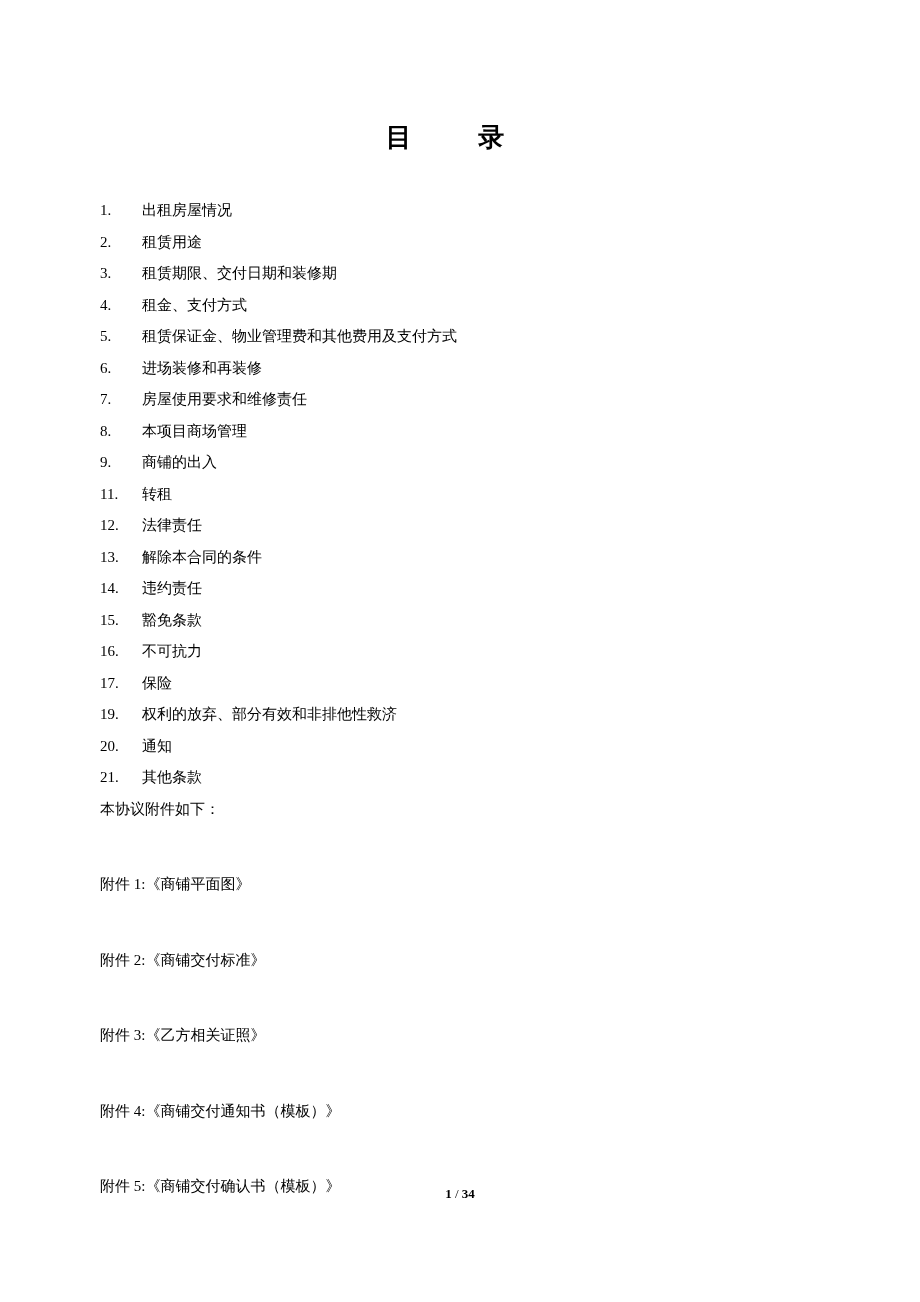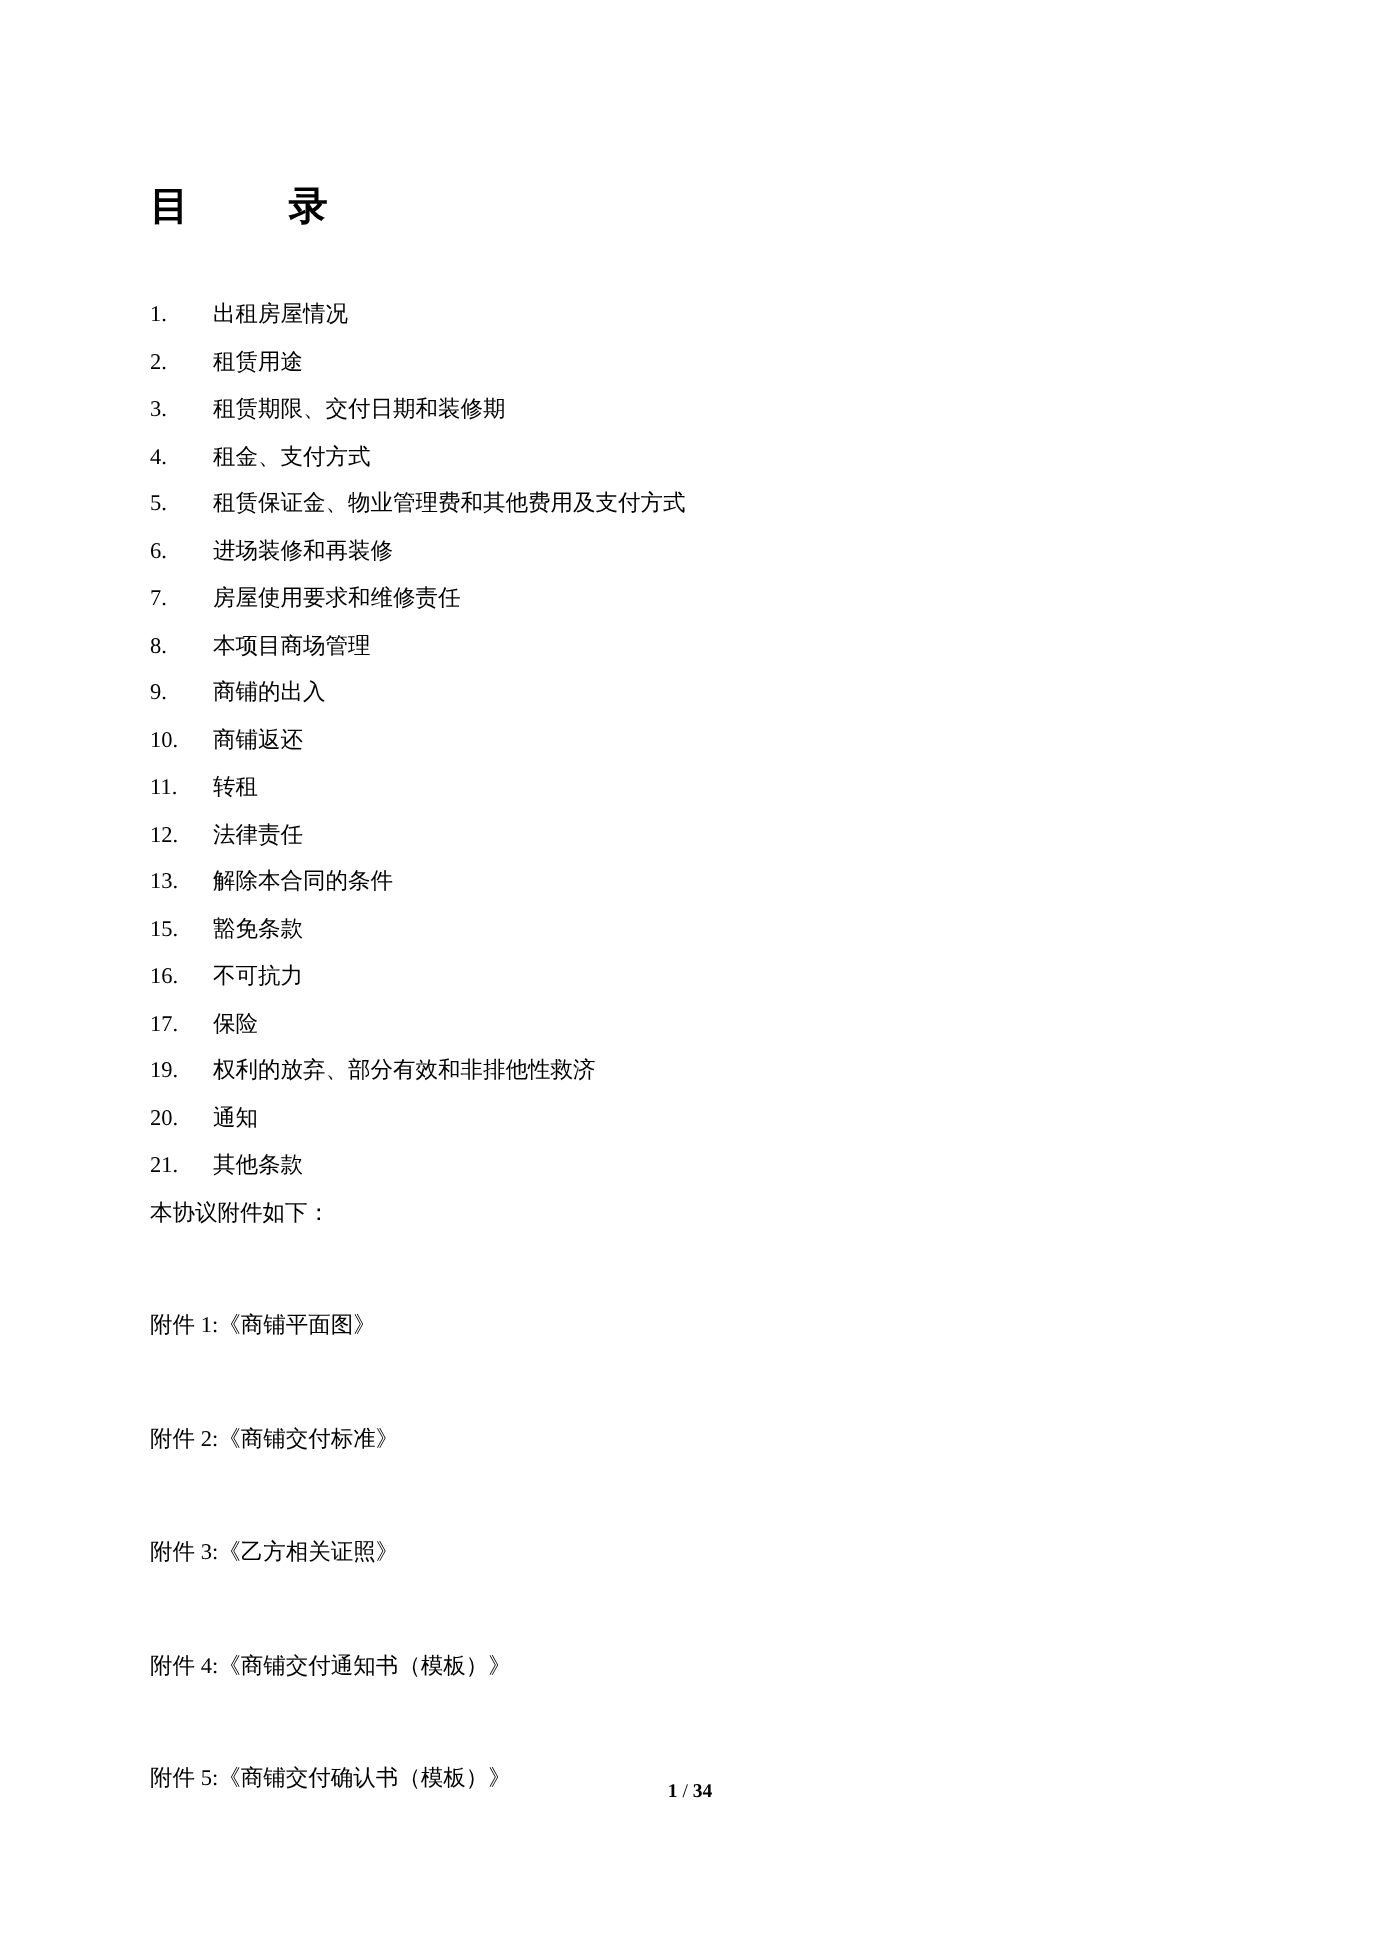--- a/index.html
+++ b/index.html
@@ -12,21 +12,21 @@
       font-family: "SimSun", "宋体", serif;
       width: 920px;
       height: 1302px;
       position: relative;
       color: #000000;
     }
     .page {
       padding: 120px 100px 60px 100px;
     }
     .title {
-      text-align: left;
+      text-align: center;
       font-size: 26px;
       font-weight: bold;
       letter-spacing: 30px;
       margin-bottom: 40px;
     }
     .toc-list {
       list-style: none;
     }
     .toc-item {
       font-size: 15px;
@@ -96,34 +96,34 @@
       </li>
     <li class="toc-item">
         <span class="toc-num">8.</span>
         <span>本项目商场管理</span>
       </li>
     <li class="toc-item">
         <span class="toc-num">9.</span>
         <span>商铺的出入</span>
       </li>
     <li class="toc-item">
-        <span class="toc-num">10.</span>
-        <span>商铺返还</span>
-      </li>
-    <li class="toc-item">
         <span class="toc-num">11.</span>
         <span>转租</span>
       </li>
     <li class="toc-item">
         <span class="toc-num">12.</span>
         <span>法律责任</span>
       </li>
     <li class="toc-item">
         <span class="toc-num">13.</span>
         <span>解除本合同的条件</span>
+      </li>
+    <li class="toc-item">
+        <span class="toc-num">14.</span>
+        <span>违约责任</span>
       </li>
     <li class="toc-item">
         <span class="toc-num">15.</span>
         <span>豁免条款</span>
       </li>
     <li class="toc-item">
         <span class="toc-num">16.</span>
         <span>不可抗力</span>
       </li>
     <li class="toc-item">

